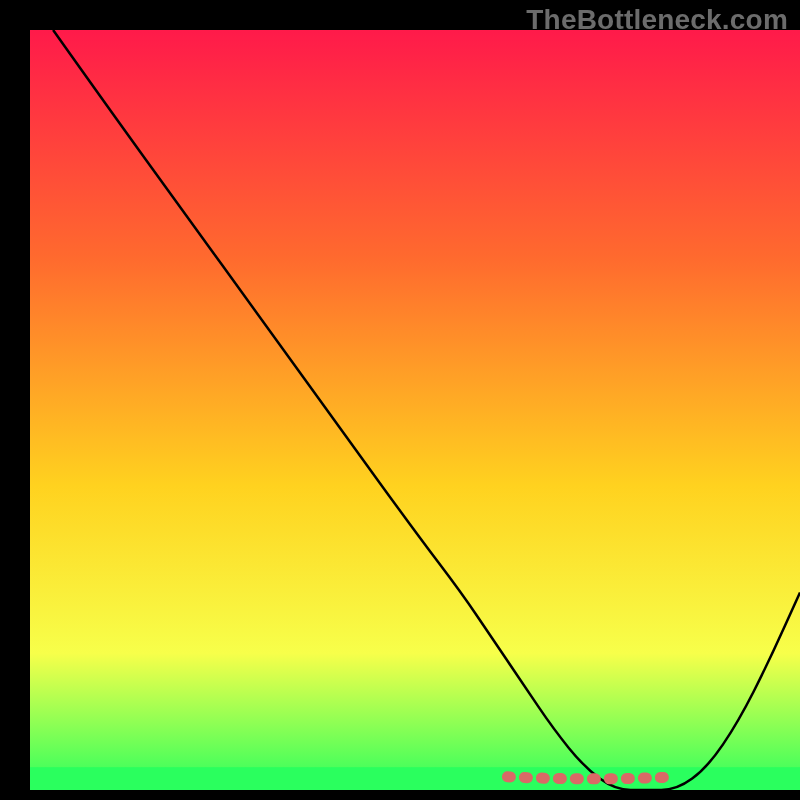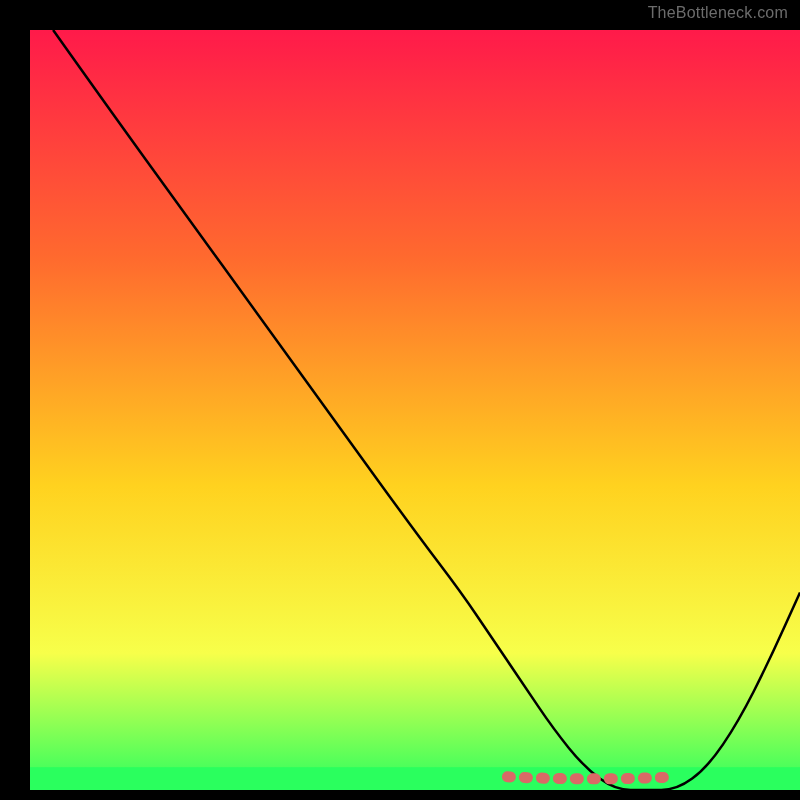--- a/index.html
+++ b/index.html
@@ -15,22 +15,22 @@
     position: relative;
     width: 800px;
     height: 800px;
     background: #000000;
   }
   .attribution {
     position: absolute;
     top: 4px;
     right: 12px;
     color: #6c6c6c;
-    font-size: 16px;
-    font-weight: 400;
+    font-size: 28px;
+    font-weight: 700;
     letter-spacing: 0.2px;
     z-index: 3;
   }
   svg {
     position: absolute;
     left: 0;
     top: 0;
   }
 </style>
 </head>

